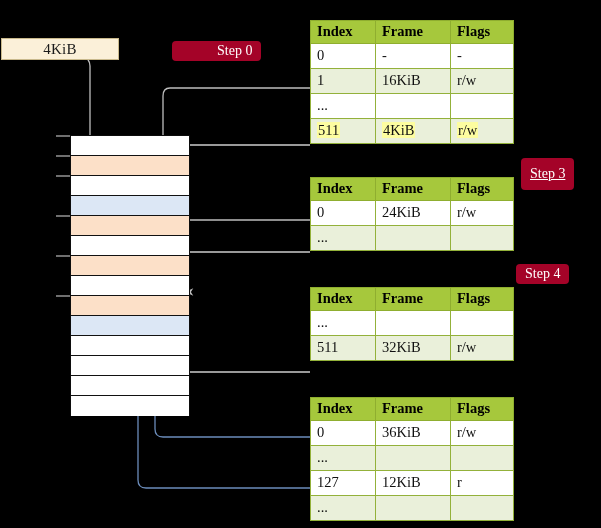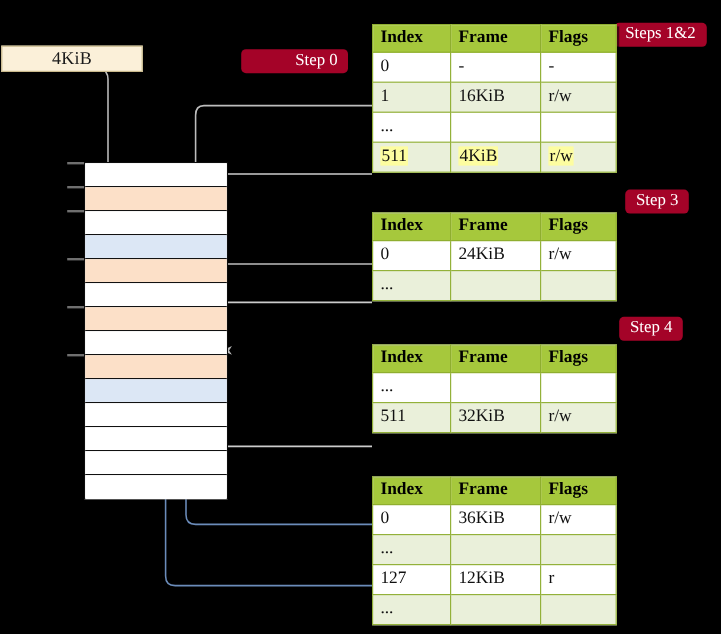--- a/index.html
+++ b/index.html
@@ -141,27 +141,24 @@
       <path d="M310,437 L163,437 Q155,437 155,429 L155,335" marker-end="url(#arrBlueUp)"></path>
 
       <path d="M310,488 L146,488 Q138,488 138,480 L138,212" marker-end="url(#arrBlueUp)"></path>
     </g>
   </svg>
 
   <div class="sizebox" style="left:1px;top:38px;width:118px;height:22px;">
     <span>4KiB</span>
   </div>
 
-  <div class="badge" style="left:201px;top:41px;height:20px;padding-left:45px;">
+  <div class="badge" style="left:172px;top:41px;height:20px;padding-left:45px;">
     <span>Step 0</span>
   </div>
-  <div class="badge" style="left:512px;top:19px;height:20px;">
-    <span>Steps 1&amp;2</span>
-  </div>
-  <div class="badge" style="left:521px;top:158px;height:20px;">
+  <div class="badge" style="left:521px;top:158px;height:32px;text-decoration:underline;">
     <span>Step 3</span>
   </div>
   <div class="badge" style="left:516px;top:264px;height:20px;text-align:right;">
     <span>Step 4</span>
   </div>
 
   <div class="memcol" id="memcol" style="left:70px;top:135px;width:120px;height:281px;">
       <div class="memrow"></div>
       <div class="memrow peach"></div>
       <div class="memrow"></div>

